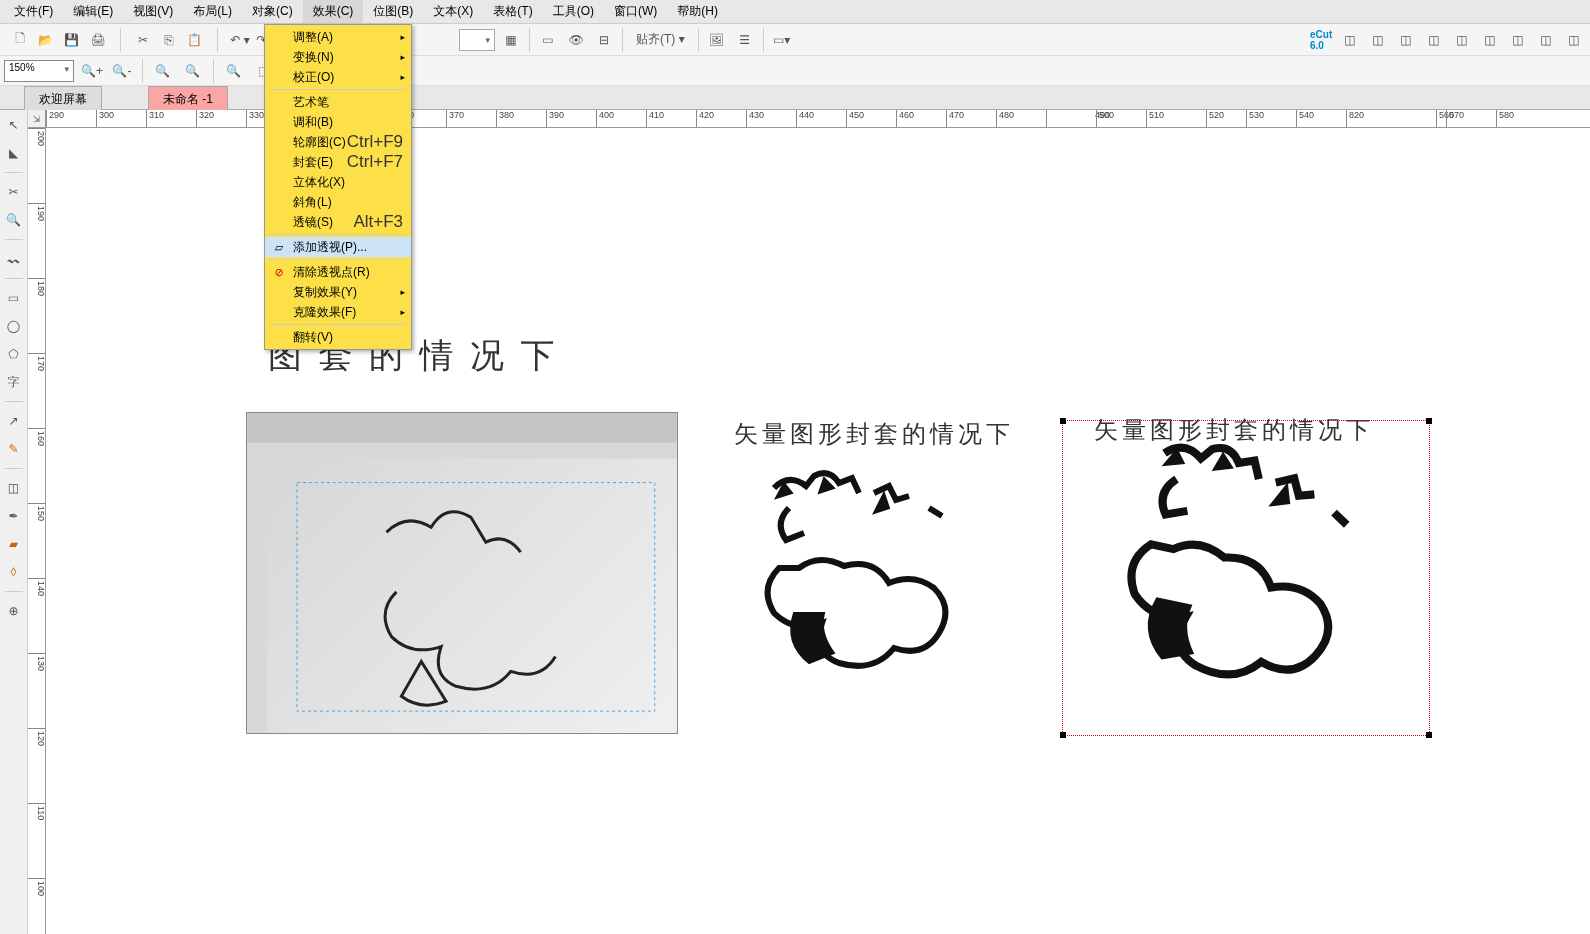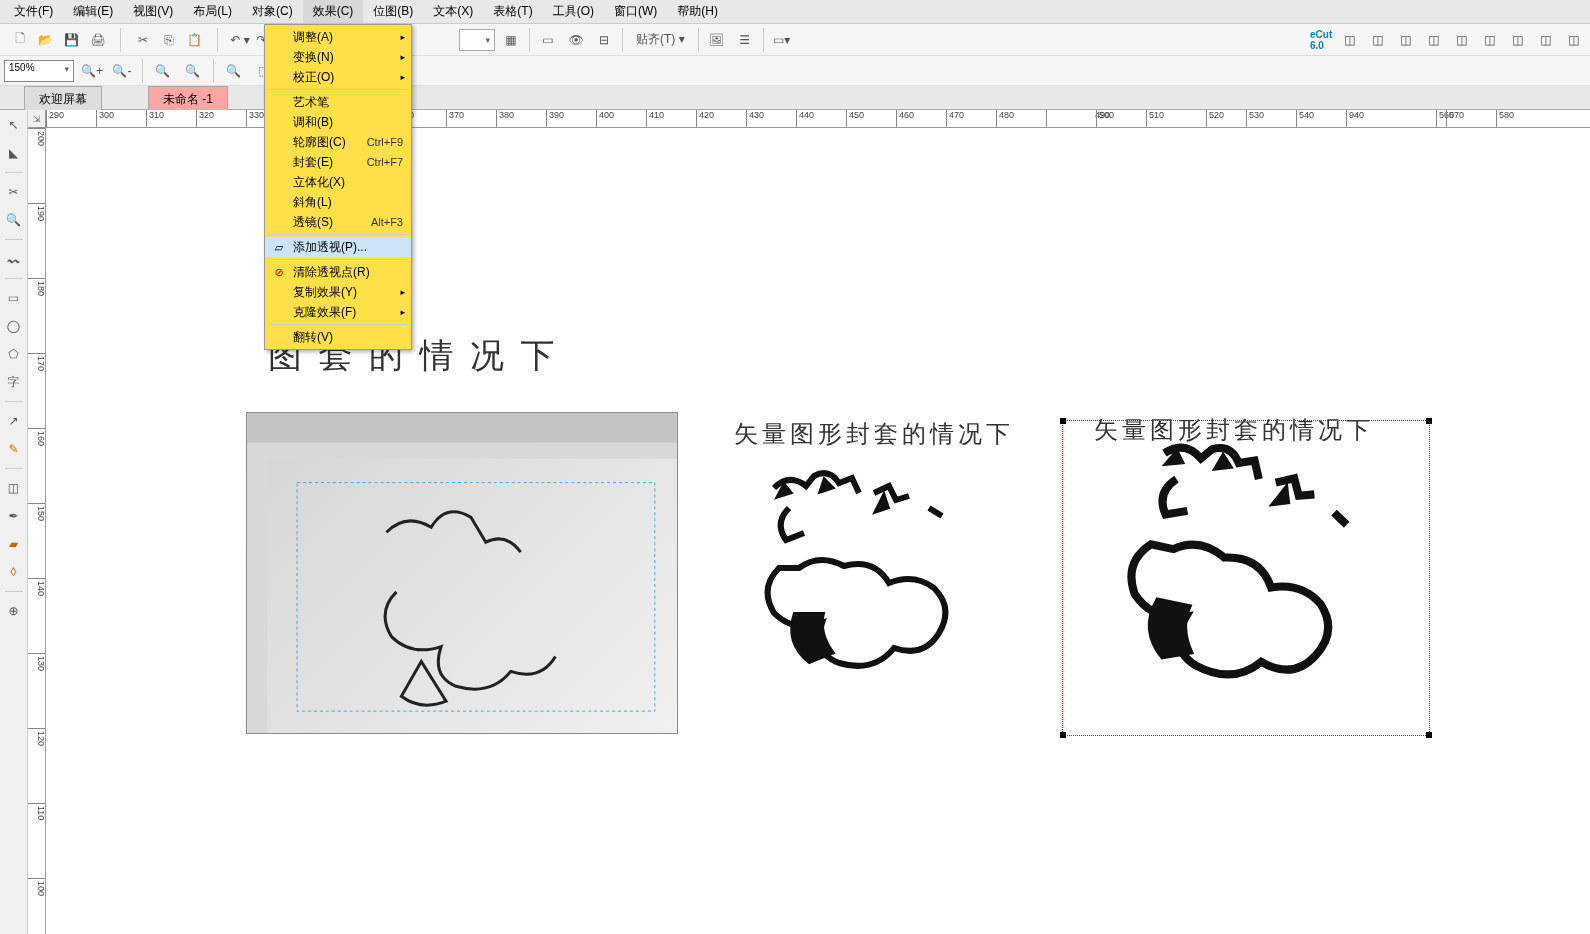--- a/index.html
+++ b/index.html
@@ -40,21 +40,21 @@
 
 .canvas-content { position: absolute; top: 18px; left: 18px; right: 0; bottom: 0; background: #fff; }
 .artwork-text { position: absolute; font-family: "SimSun", serif; font-size: 34px; letter-spacing: 4px; color: #333; }
 .artwork-img { position: absolute; background: #e0e0e0; border: 1px solid #888; display: flex; align-items: center; justify-content: center; color:#555; font-size:11px; overflow:hidden; }
 
 .dropdown-menu { position: absolute; top: 24px; left: 264px; width: 148px; background: #fde047; border: 1px solid #999; box-shadow: 2px 2px 4px rgba(0,0,0,0.3); z-index: 1000; padding: 2px 0; }
 .dropdown-menu .dm-item { display: flex; align-items: center; height: 20px; padding: 0 8px 0 28px; font-size: 12px; cursor: pointer; position: relative; }
 .dropdown-menu .dm-item.highlighted { background: #cde4f7; }
 .dropdown-menu .dm-sep { height: 1px; background: #ccc; margin: 2px 4px; }
 .dropdown-menu .dm-item .submenu-arrow { position: absolute; right: 6px; font-size: 9px; }
-.dropdown-menu .dm-item .shortcut { position: absolute; right: 8px; font-size: 11px; color: #333; padding-left: 16px; }
+.dropdown-menu .dm-item .shortcut { position: absolute; right: 8px; font-size: 17px; color: #333; padding-left: 16px; }
 .dropdown-menu .dm-item .dm-icon { position: absolute; left: 6px; width: 16px; height: 16px; display:flex; align-items:center; justify-content:center; font-size:11px; }
 
 .selection-box { position: absolute; border: 1px dotted #d00; pointer-events: none; }
 .sel-handle { position: absolute; width: 6px; height: 6px; background: #000; }
 
 svg.flower { width: 100%; height: 100%; }
 
 .plugin-icon { width:24px; height:24px; display:flex; align-items:center; justify-content:center; font-size:10px; color:#555; }
 </style>
 </head>
@@ -188,21 +188,21 @@
         <div class="tick" style="left: 800px;">450</div>
         <div class="tick" style="left: 850px;">460</div>
         <div class="tick" style="left: 900px;">470</div>
         <div class="tick" style="left: 950px;">480</div>
         <div class="tick" style="left: 1000px; padding-left: 48px;">490</div>
         <div class="tick" style="left: 1050px;">500</div>
         <div class="tick" style="left: 1100px;">510</div>
         <div class="tick" style="left: 1148px; margin-left: 12px;">520</div>
         <div class="tick" style="left: 1200px;">530</div>
         <div class="tick" style="left: 1250px;">540</div>
-        <div class="tick" style="left: 1300px;">940</div>
+        <div class="tick" style="left: 1300px;">820</div>
         <div class="tick" style="left: 1350px; margin-left: 40px;">560</div>
         <div class="tick" style="left: 1400px;">570</div>
         <div class="tick" style="left: 1450px;">580</div>
       </div>
     <div class="ruler-v" id="rulerV">
         <div class="tick" style="top: 0px;">200</div>
         <div class="tick" style="top: 75px;">190</div>
         <div class="tick" style="top: 150px;">180</div>
         <div class="tick" style="top: 225px;">170</div>
         <div class="tick" style="top: 300px;">160</div>

